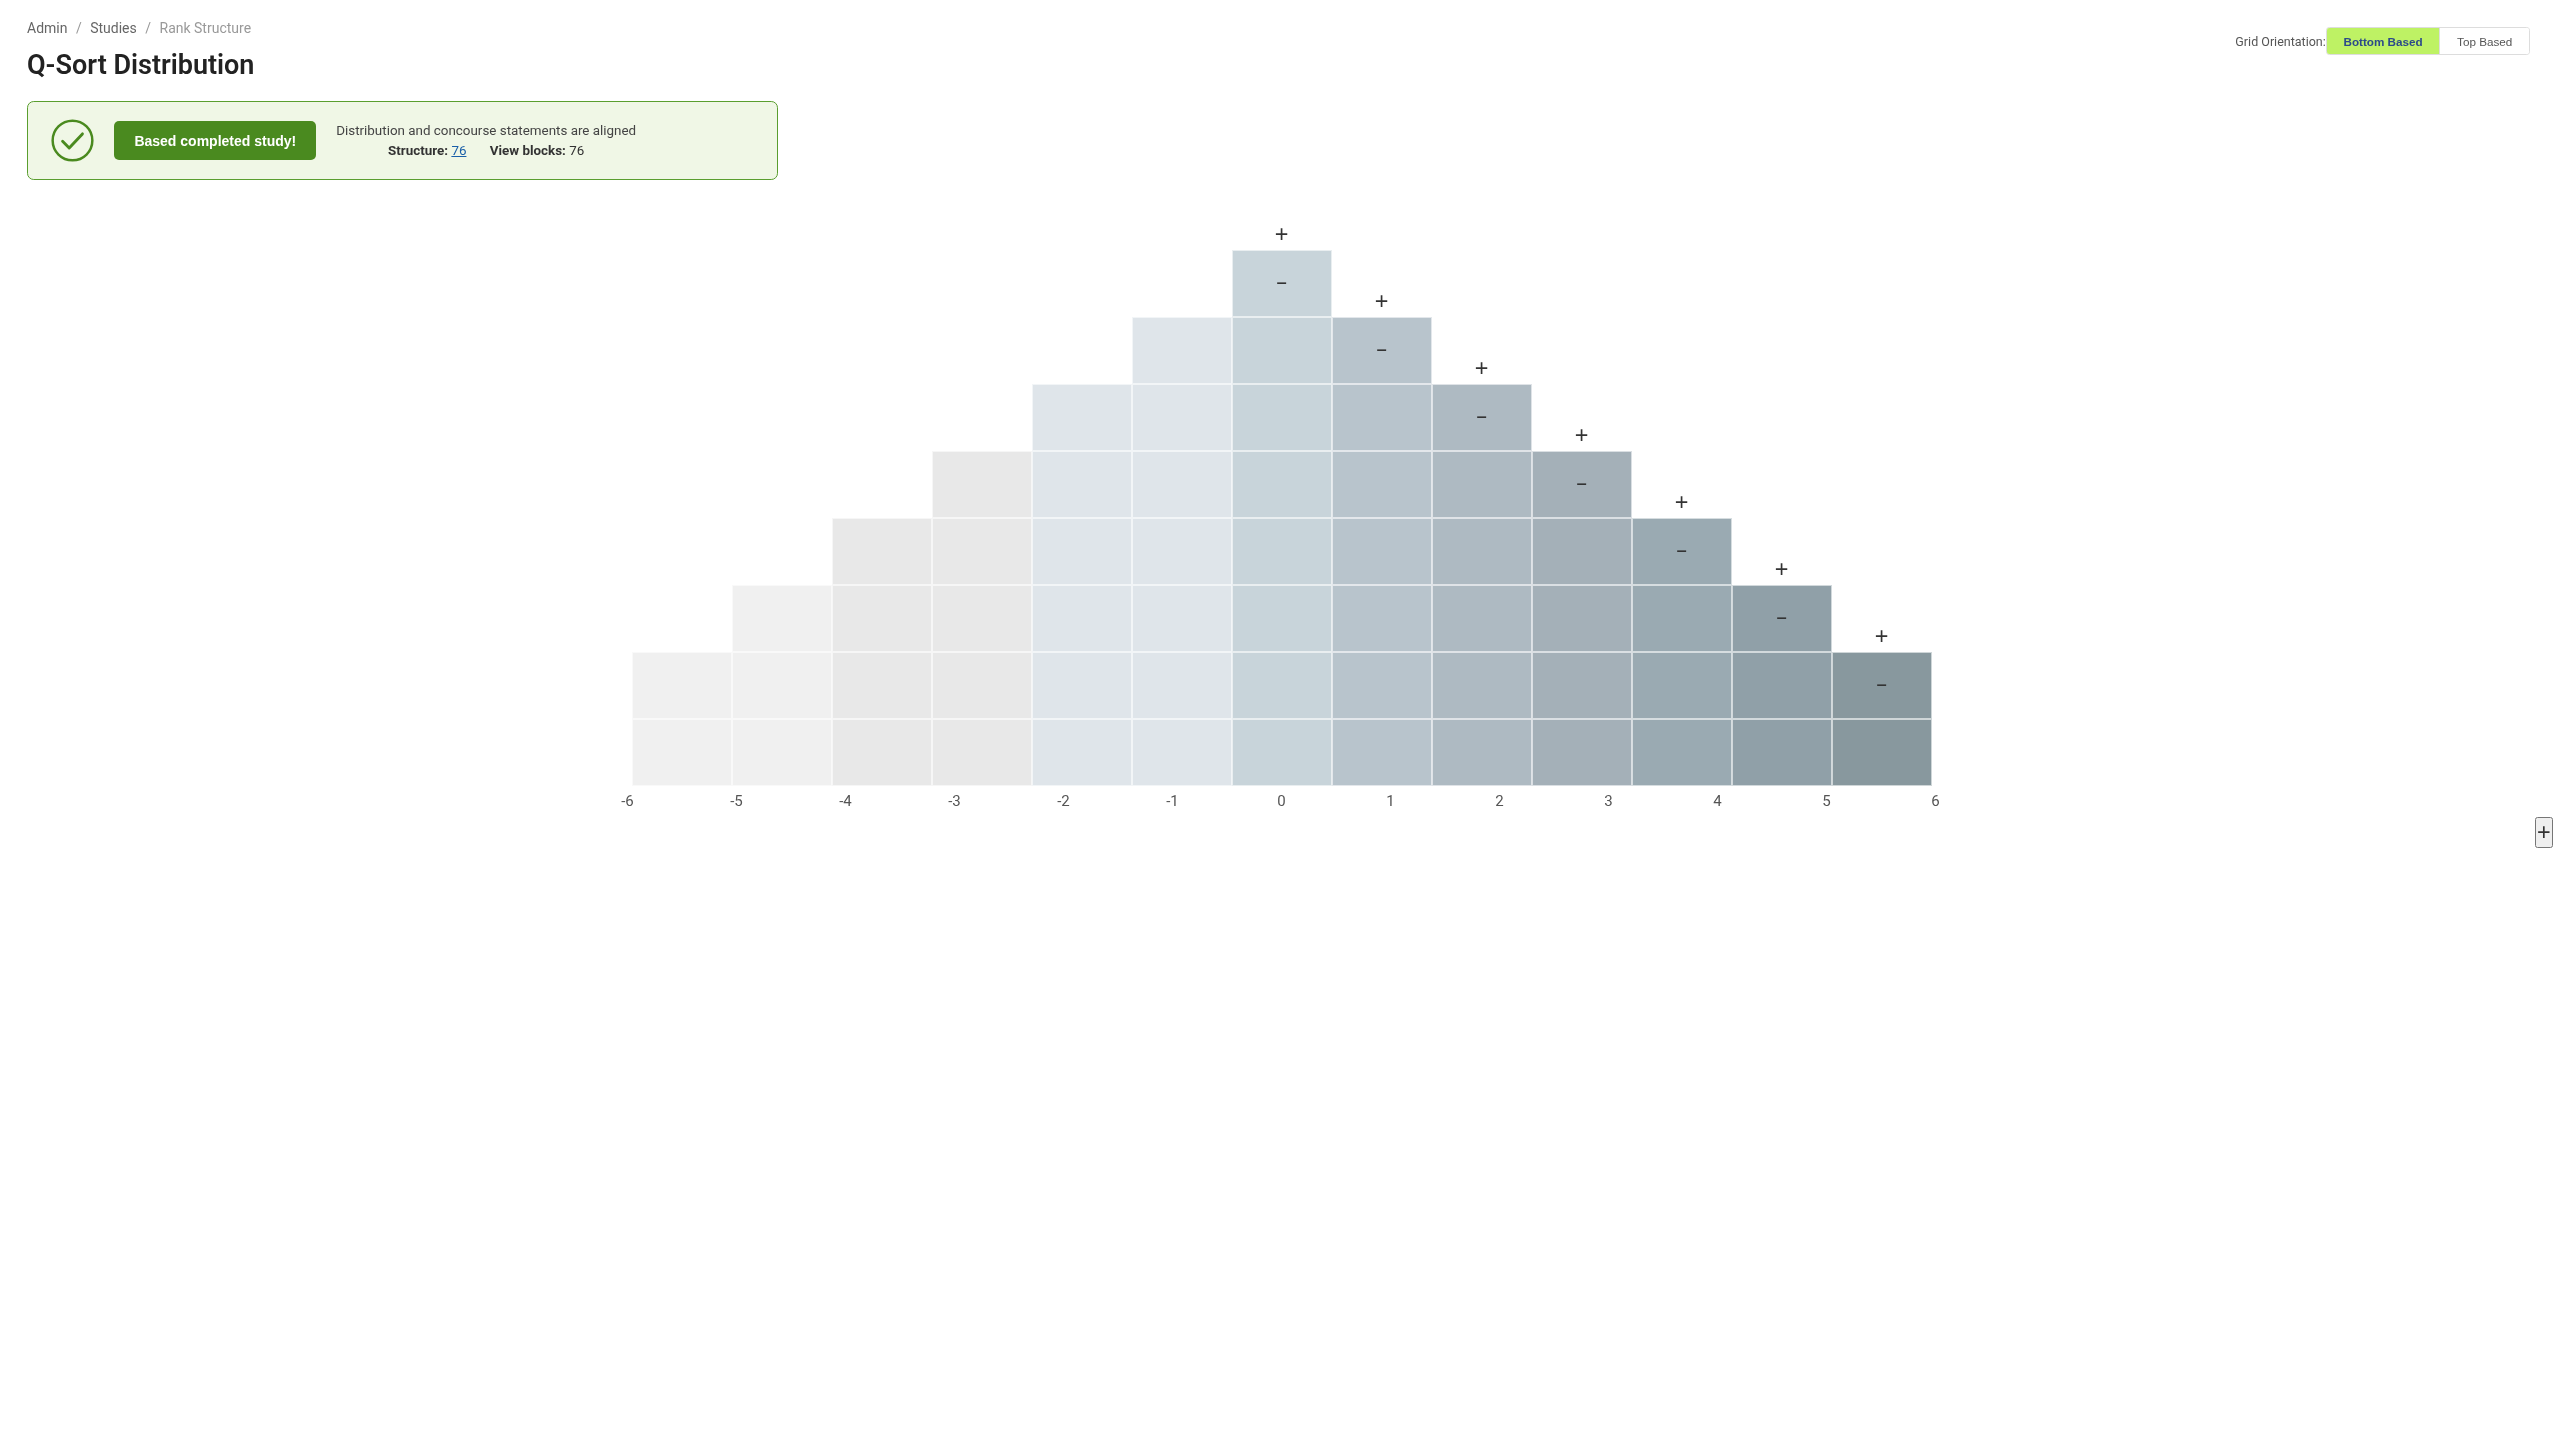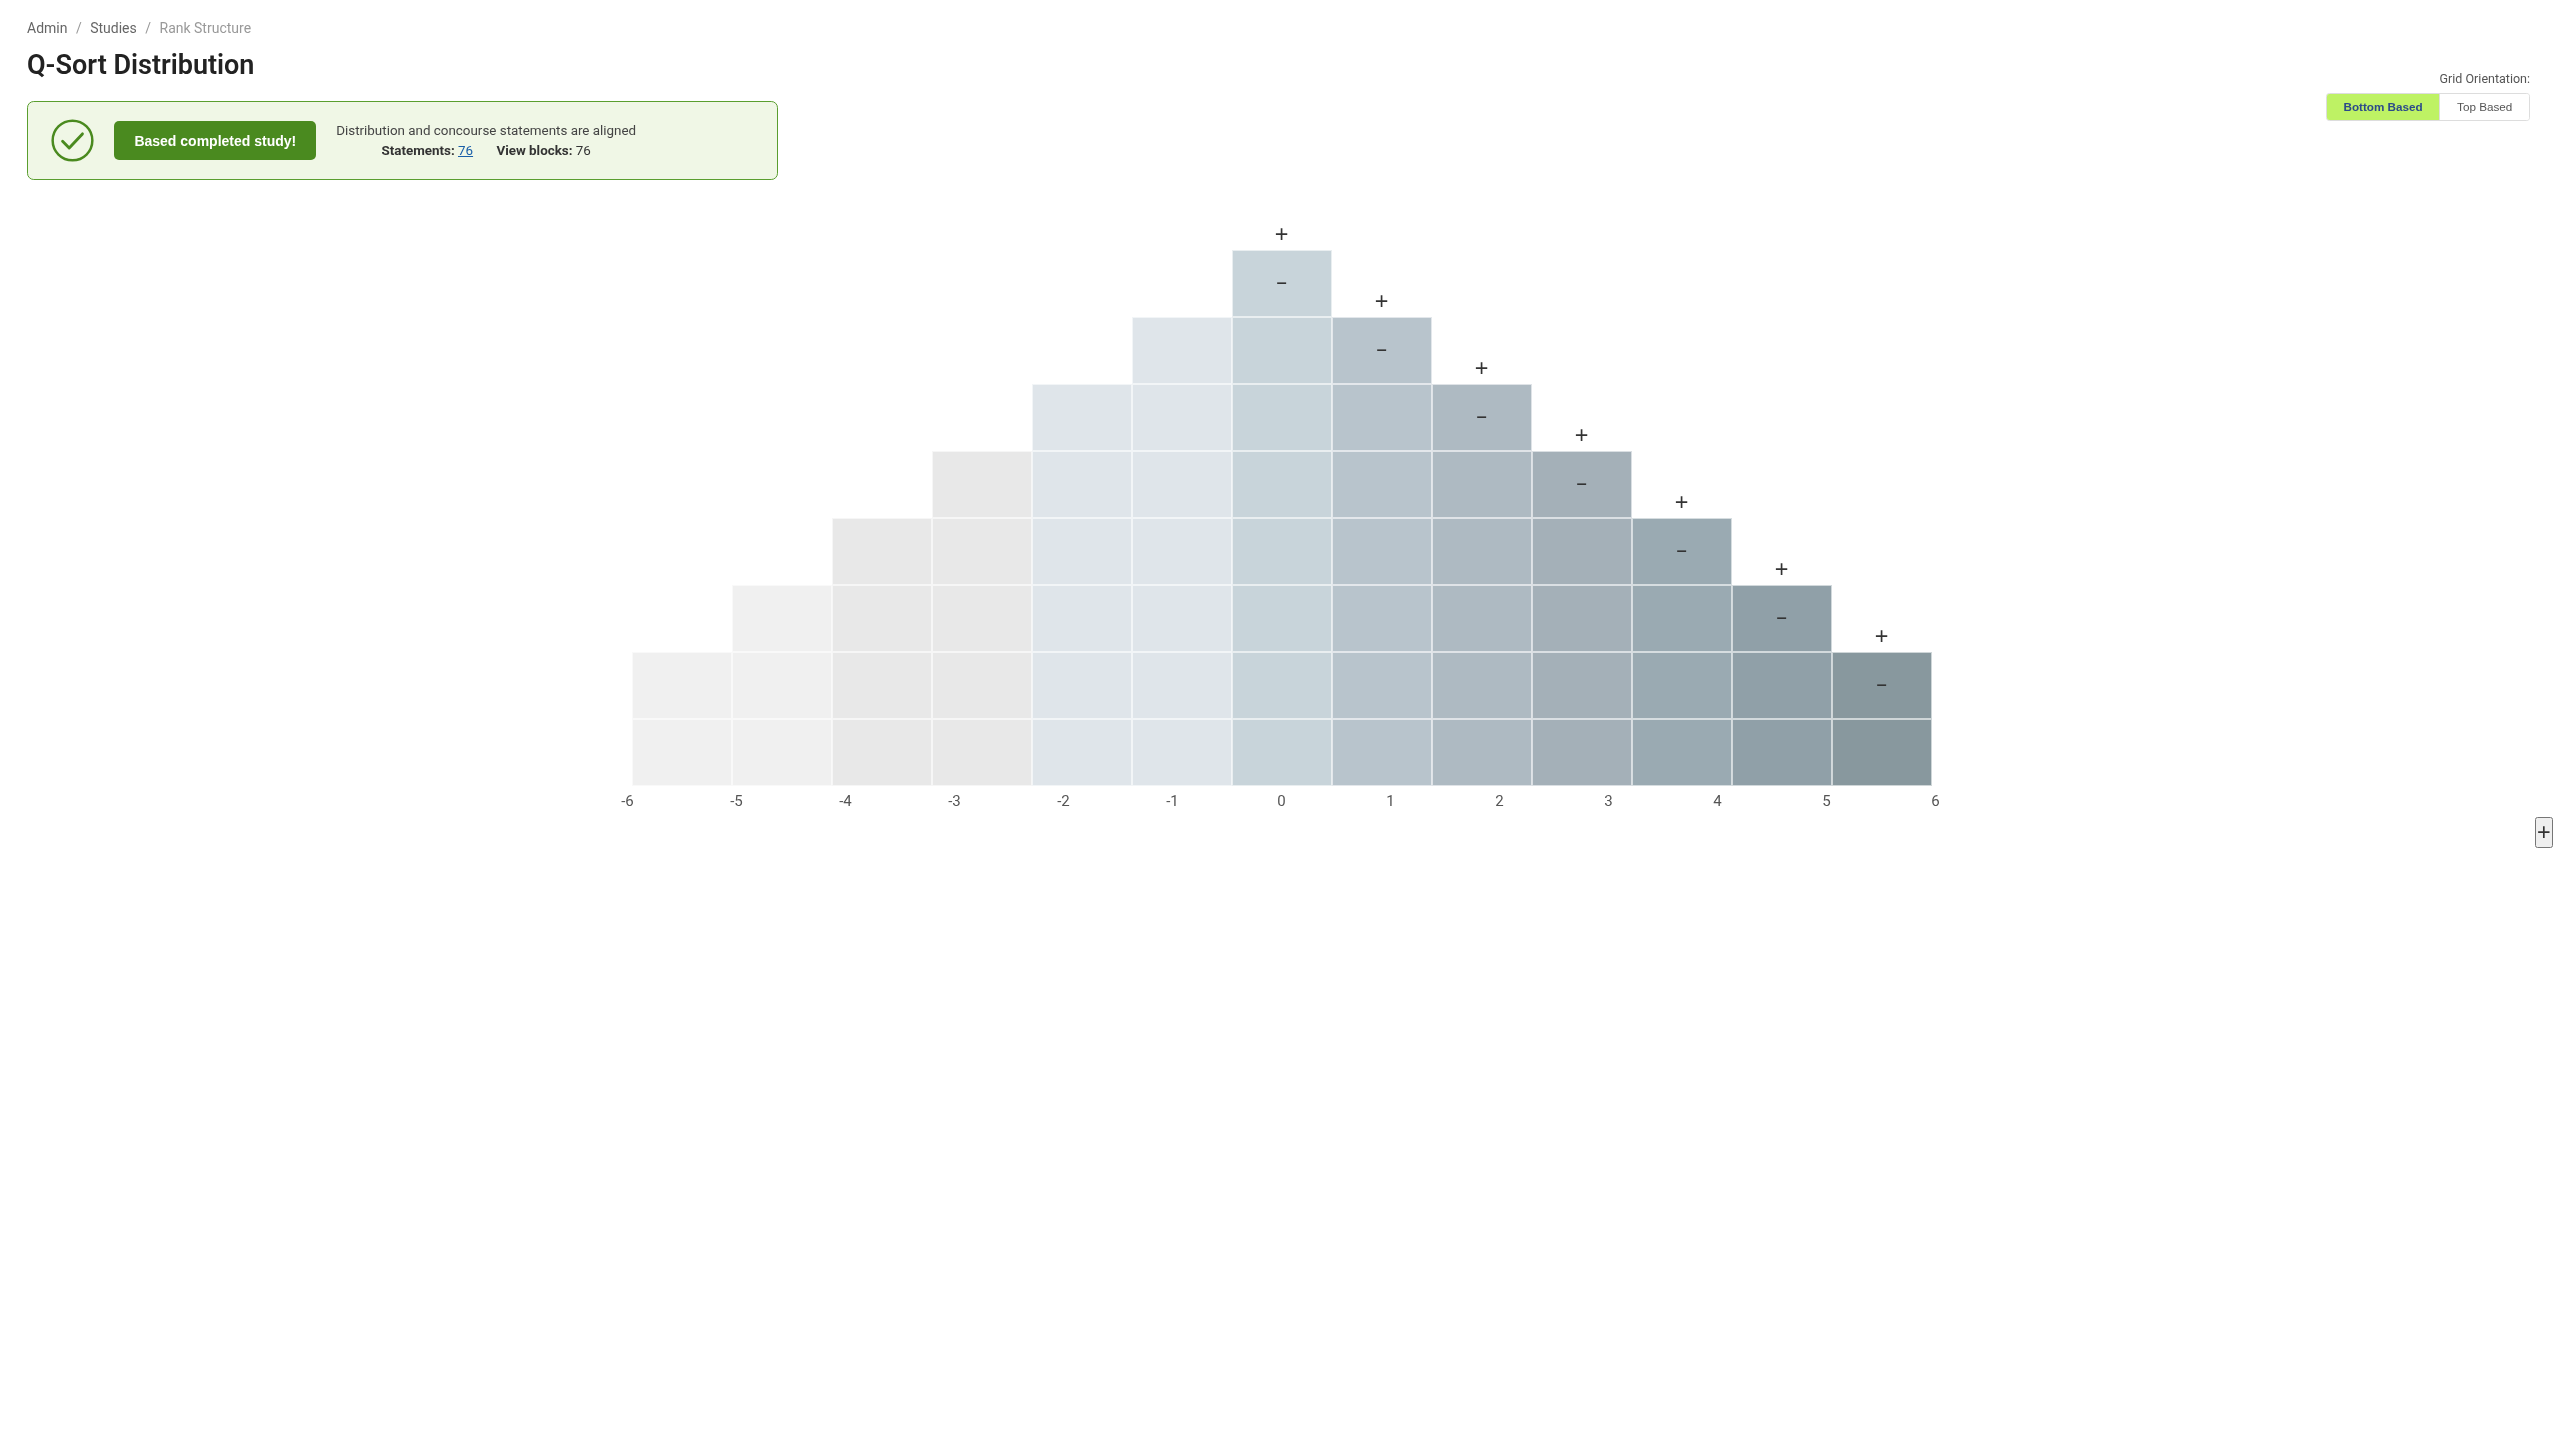--- a/index.html
+++ b/index.html
@@ -31,23 +31,21 @@
       color: #222;
       margin-bottom: 20px;
     }
 
     
     .grid-orientation-container {
       position: absolute;
       top: 27px;
       right: 33px;
       display: flex;
-      flex-direction: column;
       align-items: flex-end;
-      margin-top: 44px;
     }
     .grid-orientation-label {
       font-size: 12.5px;
       color: #555;
       margin-bottom: 6.7px;
     }
     .grid-orientation-buttons {
       display: flex;
       border: 0.8px solid #ddd;
       border-radius: 3.3px;
@@ -231,21 +229,21 @@
 <div class="status-banner">
 
   <svg class="check-icon" viewBox="0 0 52 52">
     <circle cx="26" cy="26" r="24" fill="none" stroke="#4a8a1f" stroke-width="3"></circle>
     <polyline points="14,27 22,35 38,18" fill="none" stroke="#4a8a1f" stroke-width="3.5" stroke-linecap="round" stroke-linejoin="round"></polyline>
   </svg>
   <button class="view-study-btn">Based completed study!</button>
   <div class="status-text">
     <div>Distribution and concourse statements are aligned</div>
     <div class="stats">
-      <span class="stats-label">Statements:</span>
+      <span class="stats-label">Structure:</span>
       <span class="stats-value">76</span>
       <span class="stats-label">View blocks:</span>
       <span>76</span>
     </div>
   </div>
 </div>
 
 <div class="chart-container">
   <div class="dist-chart" id="dist-chart">
 

